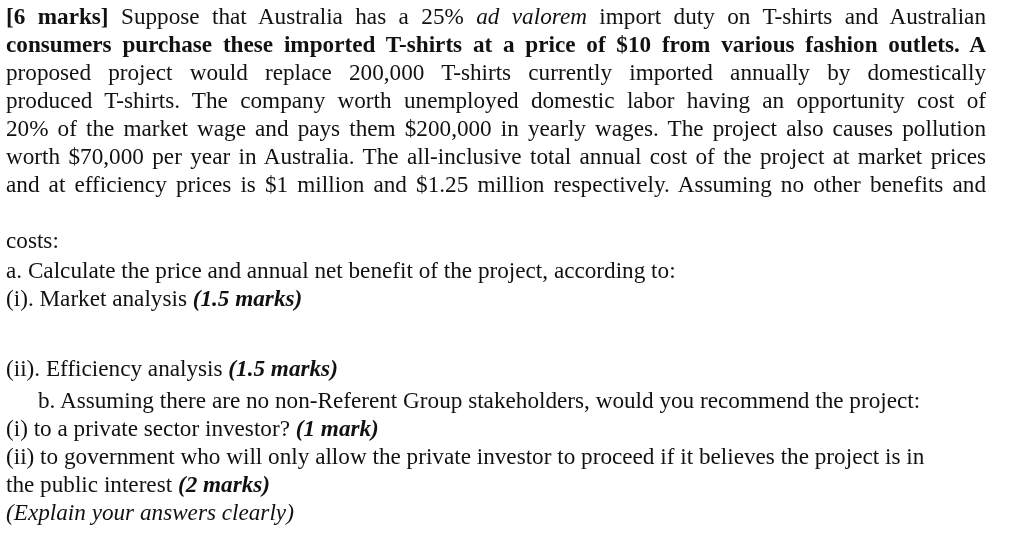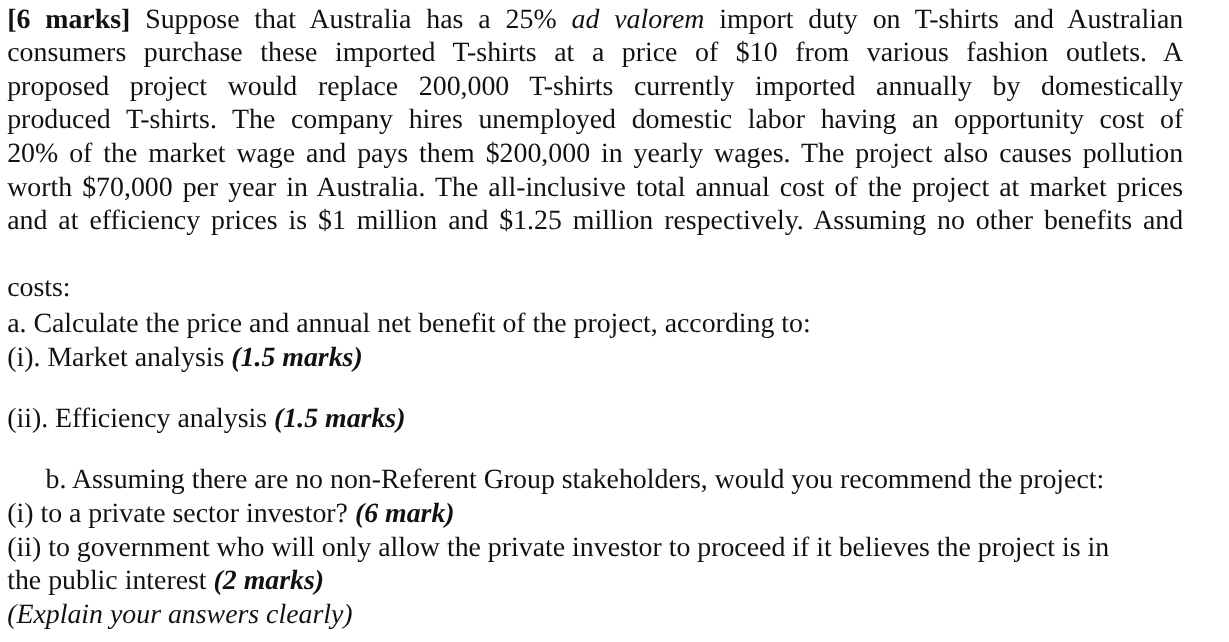--- a/index.html
+++ b/index.html
@@ -31,32 +31,32 @@
     i { font-style: italic; }
     .bi { font-weight: bold; font-style: italic; text-align: right; }
   </style>
 </head>
 <body>
 
 <div>
 
   <div class="line justify" style="top:2px;"><b>[6 marks]</b><span> Suppose that Australia has a 25% </span><i>ad valorem</i><span> import duty on T-shirts and Australian</span></div>
 
-  <div class="line justify" style="top:30px;">consumers purchase these imported T-shirts at a price of $10 from various fashion outlets. A</div>
+  <div class="line justify" style="top:30px;font-weight:bold;">consumers purchase these imported T-shirts at a price of $10 from various fashion outlets. A</div>
   <div class="line justify" style="top:58px;">proposed project would replace 200,000 T-shirts currently imported annually by domestically</div>
-  <div class="line justify" style="top:86px;">produced T-shirts. The company hires unemployed domestic labor having an opportunity cost of</div>
+  <div class="line justify" style="top:86px;">produced T-shirts. The company worth unemployed domestic labor having an opportunity cost of</div>
   <div class="line justify" style="top:114px;">20% of the market wage and pays them $200,000 in yearly wages. The project also causes pollution</div>
   <div class="line justify" style="top:142px;">worth $70,000 per year in Australia. The all-inclusive total annual cost of the project at market prices</div>
   <div class="line justify" style="top:170px;">and at efficiency prices is $1 million and $1.25 million respectively. Assuming no other benefits and</div>
   <div class="line" style="top:198px;margin-top:28px;">costs:</div>
 
   <div class="line" style="top:256px;">a. Calculate the price and annual net benefit of the project, according to:</div>
   <div class="line" style="top:284px;"><span>(i). Market analysis </span><span class="bi">(1.5 marks)</span></div>
 
-  <div class="line" style="top:335px;"><span>(ii). Efficiency analysis </span><span class="bi">(1.5 marks)</span></div>
+  <div class="line" style="top:354px;"><span>(ii). Efficiency analysis </span><span class="bi">(1.5 marks)</span></div>
 
   <div class="line" style="top:386px;margin-left:32px;">b. Assuming there are no non-Referent Group stakeholders, would you recommend the project:</div>
-  <div class="line" style="top:414px;"><span>(i) to a private sector investor? </span><span class="bi">(6 mark)</span></div>
+  <div class="line" style="top:414px;"><span>(i) to a private sector investor? </span><span class="bi">(1 mark)</span></div>
   <div class="line" style="top:442px;">(ii) to government who will only allow the private investor to proceed if it believes the project is in</div>
   <div class="line" style="top:470px;"><span>the public interest </span><span class="bi">(2 marks)</span></div>
   <div class="line" style="top:498px;"><i>(Explain your answers clearly)</i></div>
 
 </div>
 
 </body></html>

